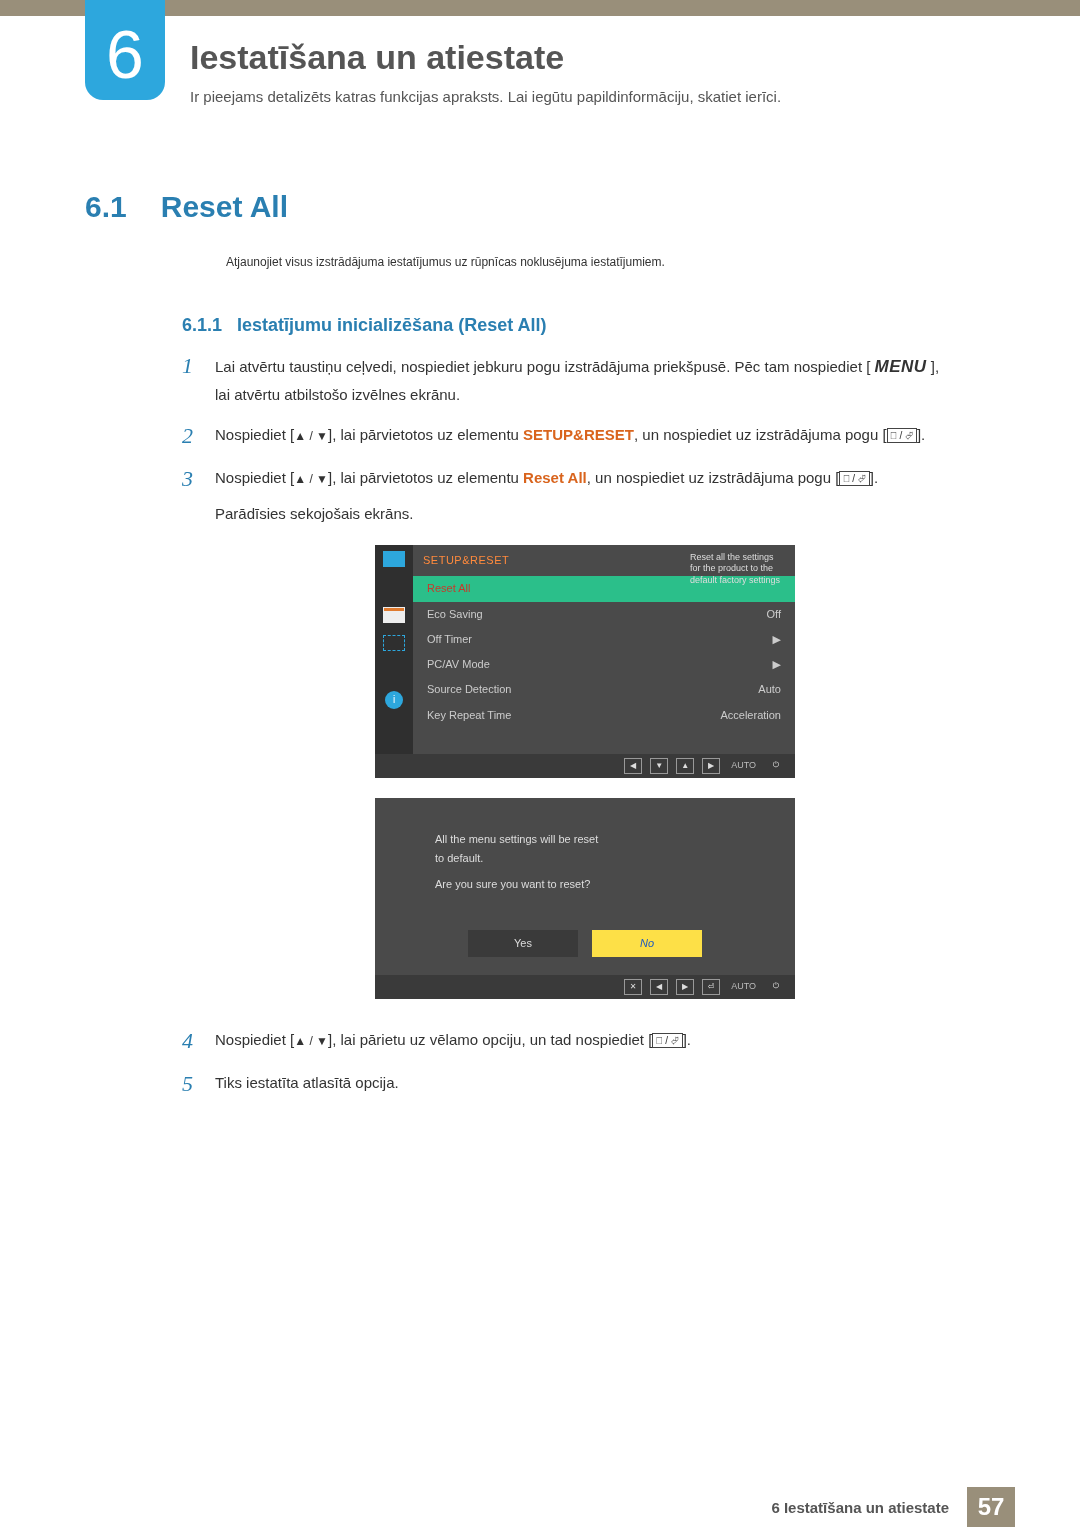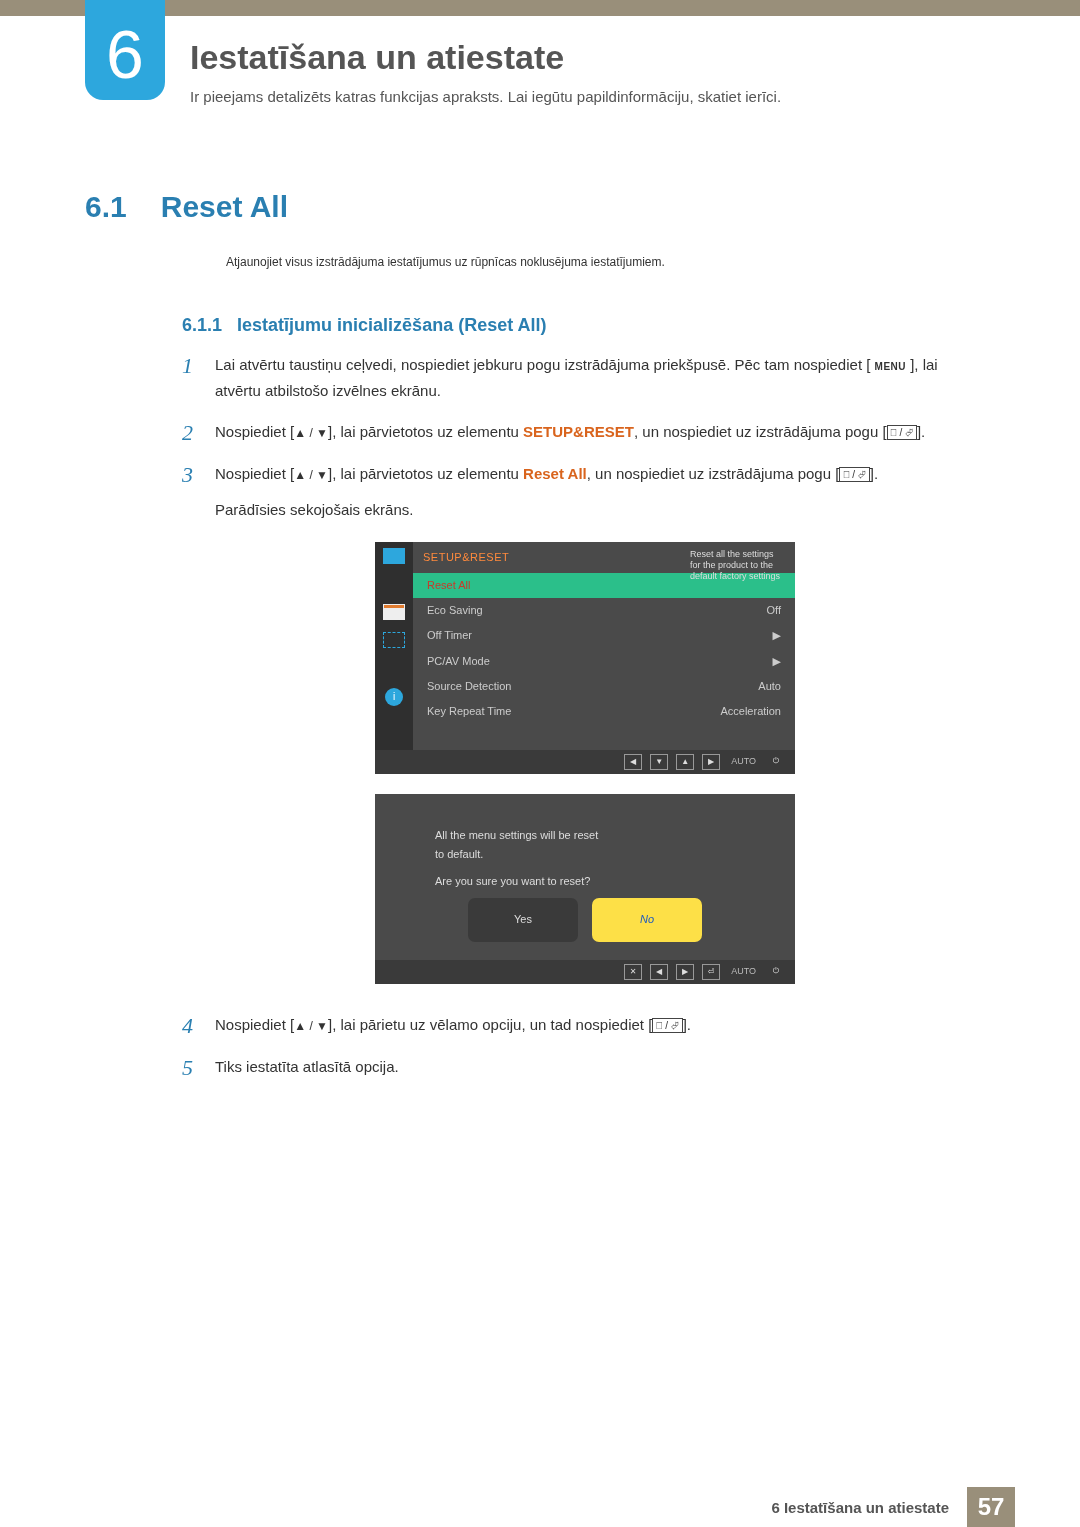--- a/index.html
+++ b/index.html
@@ -101,22 +101,23 @@
     font-style: italic;
     color: #2a7fb1;
     min-width: 18px;
     font-family: Georgia, serif;
     line-height: 1.3;
   }
   .step-body { flex: 1; }
   .menu-label {
     font-family: Arial, sans-serif;
     font-weight: bold;
-    font-size: 10px;
+    font-size: 17px;
     letter-spacing: 0.5px;
+    font-style: italic;
   }
   .orange { color: #d9641d; font-weight: bold; }
   .tri { font-size: 12px; }
   .iconbox {
     display: inline-block;
     border: 1px solid #444;
     font-size: 10px;
     padding: 0 3px;
     line-height: 13px;
     vertical-align: 1px;
@@ -191,25 +192,25 @@
   .osd-navtext { color:#bbb; font-size:9px; padding:0 3px;}
 
   .osd-dialog {
     margin: 20px 0 14px 160px;
     width: 420px;
     background: #4a4a4a;
     color: #ddd;
     font-size: 11px;
     padding-top: 10px;
   }
-  .osd-dialog-body { padding: 22px 40px 8px 60px; line-height:1.7;}
+  .osd-dialog-body { padding: 22px 40px 36px 60px; line-height:1.7;}
   .osd-dialog-btns { display:flex; gap:14px; justify-content:center; padding-bottom:18px;}
   .osd-dialog-btn {
-    width: 110px; text-align:center; padding:12px 0;
-    background:#3a3a3a; font-size:11px;border-radius:7px;
+    width: 110px; text-align:center; padding:4px 0;
+    background:#3a3a3a; font-size:11px;
   }
   .osd-dialog-btn.selected { background:#fde047; color:#1f5bbf;font-style:italic;}
   .osd-dialog-nav {
     background:#3a3a3a; display:flex; justify-content:flex-end; gap:8px;
     padding:4px 10px;
   }
 
   .footer {
     position:absolute;
     left:8px; right:0; bottom:0;

